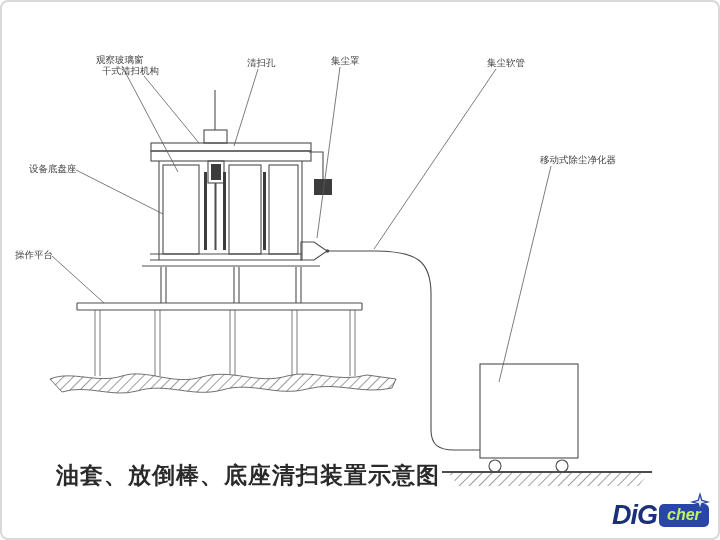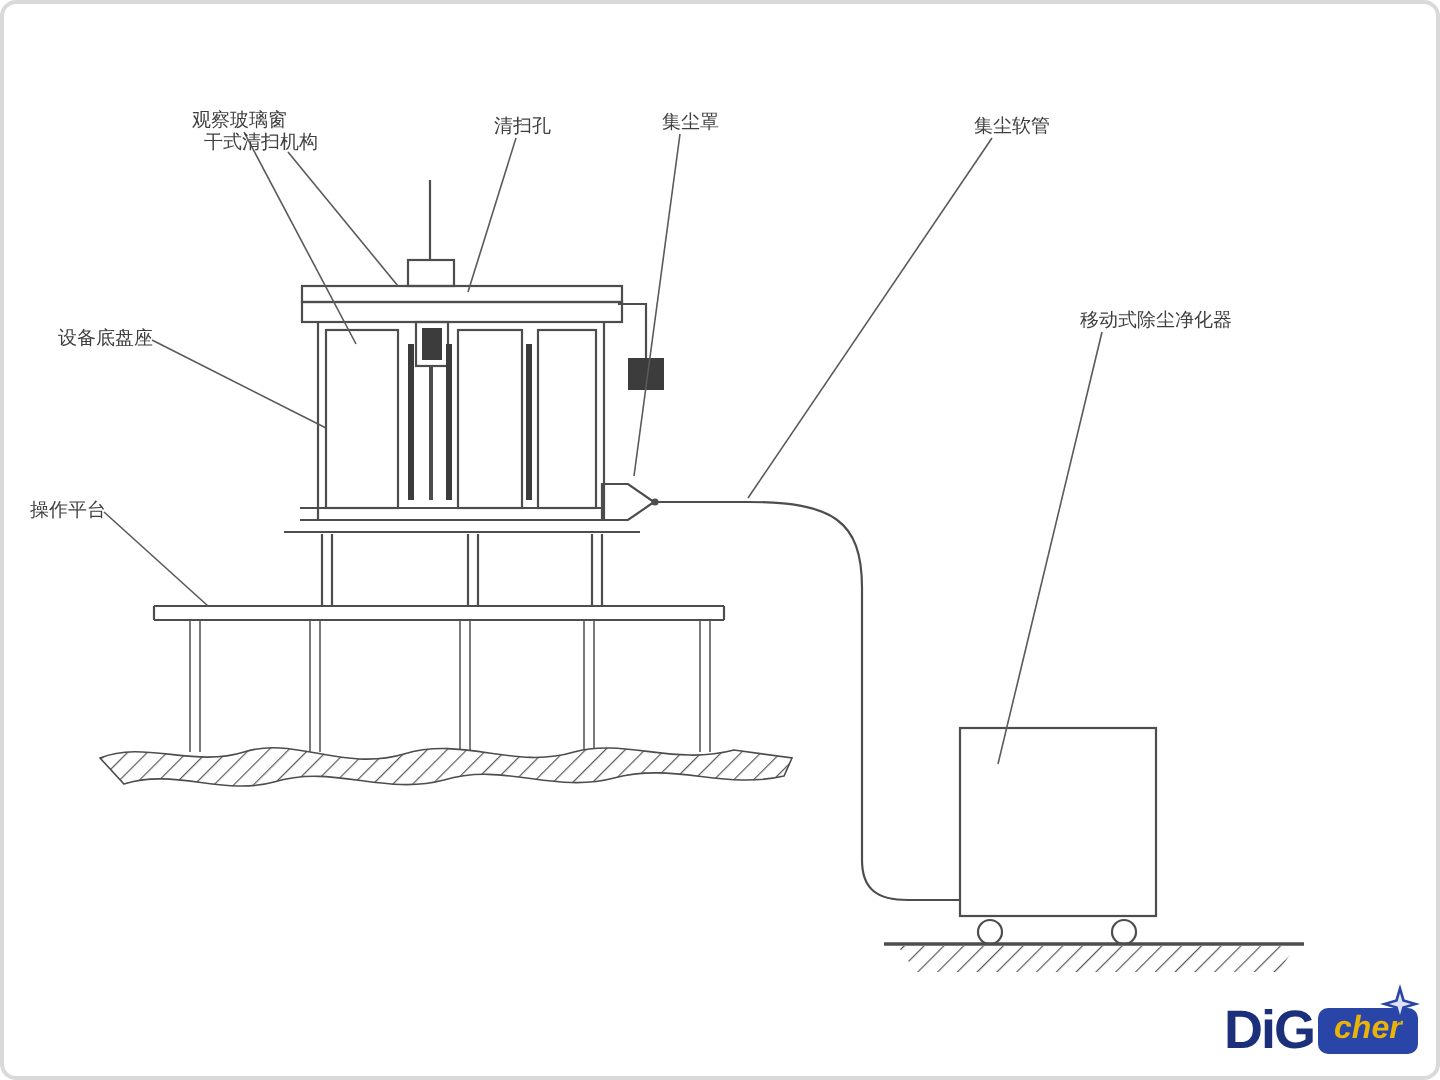--- a/index.html
+++ b/index.html
@@ -10,22 +10,22 @@
   }
   #diagram{position:absolute;left:0;top:0;}
   .lbl{font-family:"Liberation Sans",sans-serif;font-size:9.5px;fill:#3f3f3f;}
   .ln{stroke:#4d4d4d;stroke-width:1.1;fill:none;}
   .thin{stroke:#5a5a5a;stroke-width:0.8;fill:none;}
   #title{
     position:absolute;left:54px;top:458px;font-size:23px;font-weight:600;
     color:#2a2a2a;letter-spacing:1px;white-space:nowrap;
   }
   #logo{position:absolute;left:610px;top:500px;display:flex;align-items:center;}
-  #logo .dig{font-weight:900;font-size:27px;color:#1b2f7a;letter-spacing:-1px;line-height:1;}
-  #logo .chip{margin-left:2px;background:#2945a8;color:#eab308;font-style:italic;font-weight:800;
+  #logo .dig{font-style:italic;font-weight:900;font-size:27px;color:#1b2f7a;letter-spacing:-1px;line-height:1;}
+  #logo .chip{margin-left:2px;background:#2945a8;color:#bef264;font-style:italic;font-weight:800;
     font-size:16px;padding:3px 8px 4px;border-radius:5px;line-height:1;}
   #logo .spark{position:absolute;left:78px;top:-10px;}
 </style>
 </head>
 <body>
 
 <div id="stage">
 
   <svg id="diagram" width="720" height="540" viewBox="0 0 720 540">
     <defs>
@@ -125,20 +125,21 @@
       <text class="lbl" x="100" y="72">干式清扫机构</text>
       <text class="lbl" x="245" y="64">清扫孔</text>
       <text class="lbl" x="329" y="62">集尘罩</text>
       <text class="lbl" x="485" y="64">集尘软管</text>
       <text class="lbl" x="538" y="161">移动式除尘净化器</text>
       <text class="lbl" x="27" y="170">设备底盘座</text>
       <text class="lbl" x="13" y="256">操作平台</text>
     </g>
   </svg>
 
+  <div id="title">油套、放倒棒、底座清扫装置示意图</div>
 
   <div id="logo">
     <span class="dig">DiG</span>
     <span class="chip">cher</span>
     <svg class="spark" width="20" height="20" viewBox="0 0 20 20">
       <polygon points="10,0 12.3,7.7 20,10 12.3,12.3 10,20 7.7,12.3 0,10 7.7,7.7" fill="#2945a8"></polygon>
       <polygon points="10,4.5 11.2,8.8 15.5,10 11.2,11.2 10,15.5 8.8,11.2 4.5,10 8.8,8.8" fill="#ffffff" opacity="0.85"></polygon>
     </svg>
   </div>
 

